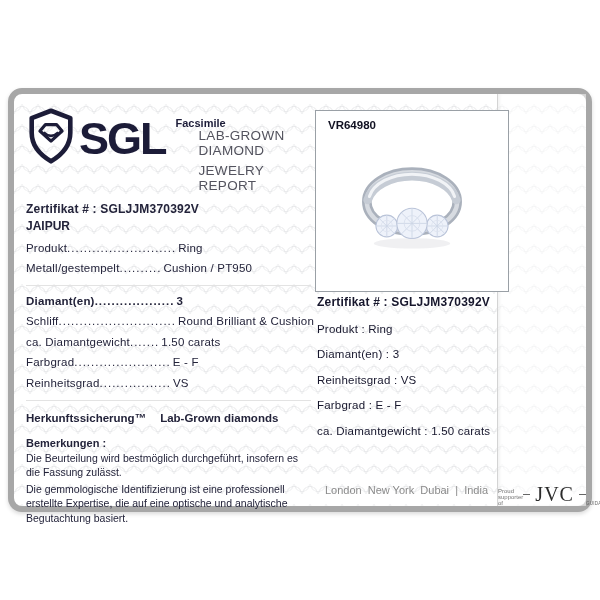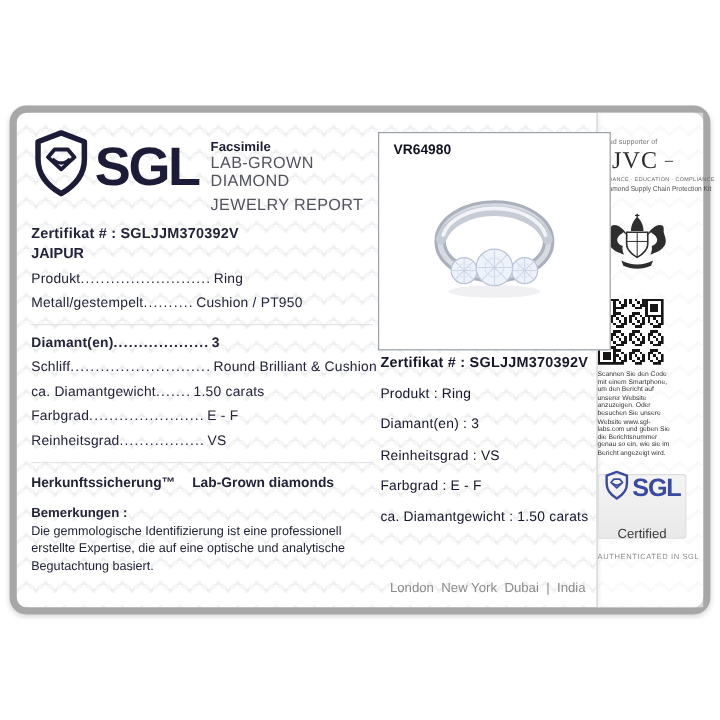--- a/index.html
+++ b/index.html
@@ -15,21 +15,21 @@
         background-position:0 0, 8px 10px;
         box-shadow:0 2px 4px rgba(0,0,0,0.15);}
   
   .left-col{position:absolute;left:12px;top:14px;width:292px;color:var(--text-dark,#23233a);}
   .logo-row{display:flex;align-items:flex-start;}
   .logo-mark{display:flex;align-items:center;}
   .logo-text{font-size:45px;font-weight:bold;letter-spacing:-2px;color:var(--navy,#1c1c38);
              line-height:52px;margin-left:3px;}
   .title-block{margin-left:10px;margin-top:8px;line-height:15px;}
   .facsimile{font-size:11px;font-weight:bold;color:var(--navy,#1c1c38);margin-bottom:-3px;position:relative;z-index:2;}
-  .report-title{font-size:13.5px;color:var(--title-gray,#53535e);letter-spacing:0.3px;}
+  .report-title{font-size:13.5px;color:var(--title-gray,#53535e);letter-spacing:0.3px;margin-left:23px;}
   .report-title.l2{margin-top:5px;}
   .cert-line{font-size:12px;font-weight:bold;margin-top:9px;letter-spacing:0.2px;}
   .city{font-size:12px;font-weight:bold;margin-top:3px;}
   .lrow{font-size:11.5px;margin-top:8.5px;letter-spacing:0.2px;white-space:nowrap;}
   .lrow .dots{letter-spacing:1px;color:var(--text-dark,#23233a);}
   .lrow .val{margin-left:2px;}
   .lrow.bold{font-weight:bold;}
   .hr{height:1px;background:#e3e3e3;width:285px;margin-top:11px;}
   .origin-row{display:flex;margin-top:11px;font-size:11.5px;font-weight:bold;}
   .origin-row .val{margin-left:14px;text-align:center;}
@@ -41,21 +41,21 @@
   .photo-ref{position:absolute;left:12px;top:8px;font-size:11.5px;font-weight:bold;color:#111122;}
   .ring-wrap{position:absolute;left:50%;top:54%;transform:translate(-50%,-50%);}
   
   .middle-col{position:absolute;left:303px;top:201px;width:196px;color:#16162c;}
   .mrow{font-size:11.5px;margin-bottom:13.5px;letter-spacing:0.2px;}
   .mrow.bold{font-weight:bold;font-size:12px;}
   
   .right-panel{position:absolute;right:0;top:0;bottom:0;width:88px;
                background:rgba(255,255,255,0.55);
                box-shadow:-1px 0 0 #d4d4d4, inset 2px 0 3px rgba(0,0,0,0.05);
-               display:flex;flex-direction:column;align-items:flex-start;}
+               display:flex;flex-direction:row;align-items:flex-end;}
   .supporter{font-size:6px;color:#777;margin-top:22px;}
   .jvc-row{display:flex;align-items:center;margin-top:1px;}
   .jvc-name{font-family:"Liberation Serif","DejaVu Serif",serif;font-size:20px;color:#2b2b2b;
             letter-spacing:1px;margin:0 5px;}
   .jvc-dash{width:7px;height:1px;background:#666;}
   .jvc-tagline{font-size:4.5px;color:#666;letter-spacing:0.3px;white-space:nowrap;margin-top:1px;}
   .kit-text{font-size:6px;color:#4d4d4d;white-space:nowrap;margin-top:3px;transform:scaleX(0.92);}
   .crest{margin-top:17px;}
   .qr-box{margin-top:13px;line-height:0;}
   .qr-caption{font-size:5.6px;line-height:6.6px;color:#333;width:66px;margin-top:5px;text-align:left;}
@@ -443,20 +443,21 @@
       <div class="lrow"><span class="lbl">Reinheitsgrad</span><span class="dots">.................</span><span class="val">VS</span></div>
 
       <div class="hr"></div>
 
       <div class="origin-row">
         <span>Herkunftssicherung™</span>
         <span class="val">Lab-Grown diamonds</span>
       </div>
 
       <div class="remarks-title">Bemerkungen :</div>
+      <div class="remark">Die Beurteilung wird bestmöglich durchgeführt, insofern es die Fassung zulässt.</div>
       <div class="remark">Die gemmologische Identifizierung ist eine professionell erstellte Expertise, die auf eine optische und analytische Begutachtung basiert.</div>
     </div>
 
     <div class="photo-box">
       <div class="photo-ref">VR64980</div>
       <div class="ring-wrap">
         <svg viewBox="0 0 170 130" width="148" height="113">
           <ellipse cx="85" cy="108" rx="44" ry="6" fill="rgba(60,70,90,0.08)"></ellipse>
           <g fill="none" stroke-linecap="round">
             <ellipse cx="85" cy="60" rx="52" ry="34" stroke="#aab1bc" stroke-width="11"></ellipse>

